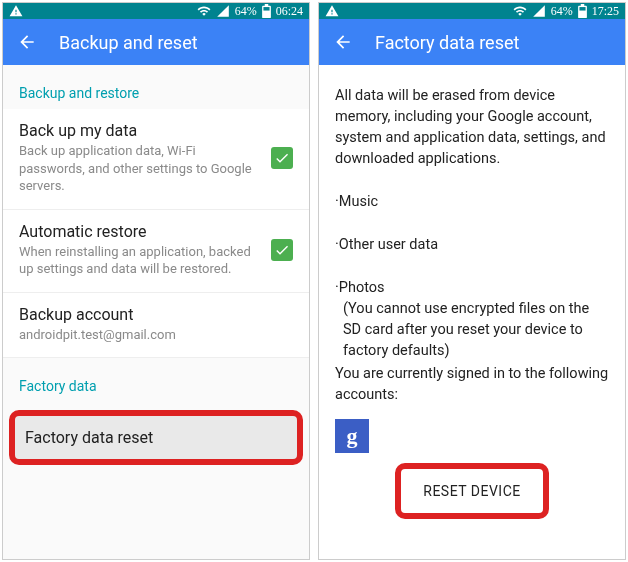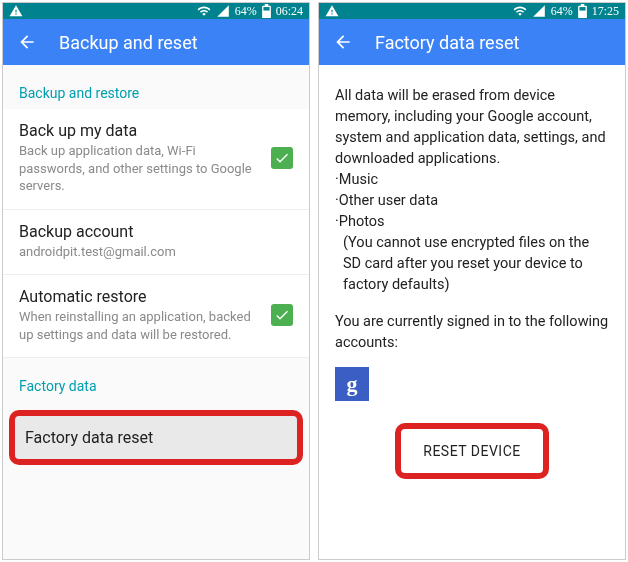--- a/index.html
+++ b/index.html
@@ -98,20 +98,21 @@
     }
     
     .warn-text {
       padding: 20px 16px 6px;
       font-size: 14.5px;
       color: #222;
       line-height: 1.45;
     }
     .warn-text .bullet {
       display: block;
+      margin-top: 22px;
     }
     .warn-text .indent {
       padding-left: 8px;
       display: block;
     }
     .google-badge {
       width: 34px;
       height: 34px;
       background: #3b5ec5;
       color: #fff;
@@ -119,21 +120,20 @@
       align-items: center;
       justify-content: center;
       font-family: Georgia, serif;
       font-size: 22px;
       font-weight: bold;
       margin: 8px 16px 10px;
     }
     .reset-btn-wrap {
       display: flex;
       justify-content: center;
-      margin-top: 12px;
     }
     .reset-btn {
       border: 6px solid #d22;
       border-radius: 10px;
       padding: 14px 22px;
       font-size: 14px;
       color: #222;
       letter-spacing: 0.5px;
       background: #fff;
       display: inline-block;
@@ -189,35 +189,35 @@
       </div>
       <span class="checkbox checked">
         <svg width="16" height="16" viewBox="0 0 24 24" fill="#fff">
             <path d="M9 16.17 4.83 12l-1.42 1.41L9 19 21 7l-1.41-1.41z"></path>
           </svg>
       </span>
     </div>
 
     <div class="setting-item">
       <div class="setting-text">
-        <div class="setting-title">Backup account</div>
-        <div class="setting-sub">androidpit.test@gmail.com</div>
-      </div>
-    </div>
-
-    <div class="setting-item">
-      <div class="setting-text">
         <div class="setting-title">Automatic restore</div>
         <div class="setting-sub">When reinstalling an application, backed up settings and data will be restored.</div>
       </div>
       <span class="checkbox checked">
         <svg width="16" height="16" viewBox="0 0 24 24" fill="#fff">
             <path d="M9 16.17 4.83 12l-1.42 1.41L9 19 21 7l-1.41-1.41z"></path>
           </svg>
       </span>
+    </div>
+
+    <div class="setting-item">
+      <div class="setting-text">
+        <div class="setting-title">Backup account</div>
+        <div class="setting-sub">androidpit.test@gmail.com</div>
+      </div>
     </div>
 
     <div class="section-header">Factory data</div>
 
     <div class="highlight-row">
       <span>Factory data reset</span>
     </div>
   </div>
 </div>
 
@@ -258,21 +258,21 @@
     <span>Factory data reset</span>
   </div>
 
   <div class="content" style="background:#fff;">
     <div class="warn-text">
       <span>All data will be erased from device memory, including your Google account, system and application data, settings, and downloaded applications.</span>
       <span class="bullet">·Music</span>
       <span class="bullet">·Other user data</span>
       <span class="bullet">·Photos</span>
       <span class="indent">(You cannot use encrypted files on the SD card after you reset your device to factory defaults)</span>
-      <span style="display:block;margin-top:16px;">You are currently signed in to the following accounts:</span>
+      <span style="display:block;margin-top:2px;">You are currently signed in to the following accounts:</span>
     </div>
 
     <div class="google-badge">
       <span>g</span>
     </div>
 
     <div class="reset-btn-wrap">
       <div class="reset-btn">
         <span>RESET DEVICE</span>
       </div>

